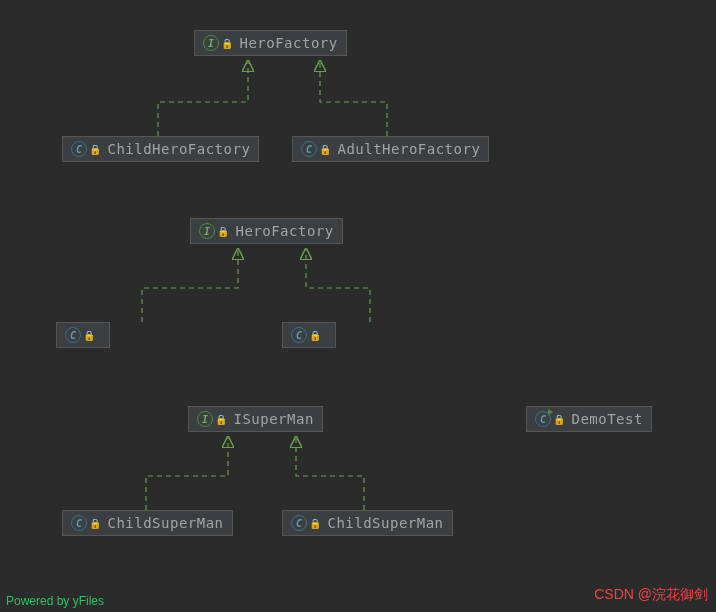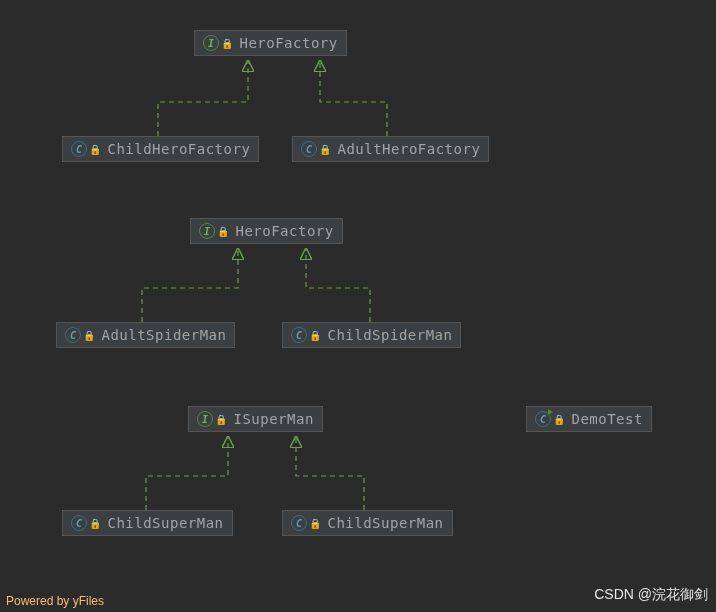--- a/index.html
+++ b/index.html
@@ -79,29 +79,29 @@
     top: 0;
     width: 716px;
     height: 612px;
     pointer-events: none;
   }
   .watermark-bl {
     position: absolute;
     left: 6px;
     bottom: 4px;
     font-size: 12px;
-    color: #fdba74;
+    color: #22c55e;
     font-family: sans-serif;
   }
   .watermark-br {
     position: absolute;
     right: 8px;
     bottom: 8px;
     font-size: 14px;
-    color: #e5e5e5;
+    color: #ef4444;
     font-family: sans-serif;
   }
 </style>
 </head>
 <body>
 
 <svg class="connectors">
   <defs>
     <marker id="tri" markerWidth="10" markerHeight="10" refX="8" refY="5" orient="auto">
       <path d="M0,0 L10,5 L0,10 Z" fill="none" stroke="#6a9e4c" stroke-width="1.2"></path>
@@ -138,27 +138,25 @@
 
 <div class="node" style="left:190px; top:218px;">
   <span class="icon icon-interface">I</span>
   <span class="lock">🔒</span>
   <span class="label">HeroFactory</span>
 </div>
 
 <div class="node" style="left:56px; top:322px;">
   <span class="icon icon-class">C</span>
   <span class="lock">🔒</span>
-  <span class="label">AdultSpiderMan</span>
 </div>
 
 <div class="node" style="left:282px; top:322px;">
   <span class="icon icon-class">C</span>
   <span class="lock">🔒</span>
-  <span class="label">ChildSpiderMan</span>
 </div>
 
 <div class="node" style="left:188px; top:406px;">
   <span class="icon icon-interface">I</span>
   <span class="lock">🔒</span>
   <span class="label">ISuperMan</span>
 </div>
 
 <div class="node" style="left:62px; top:510px;">
   <span class="icon icon-class">C</span>

